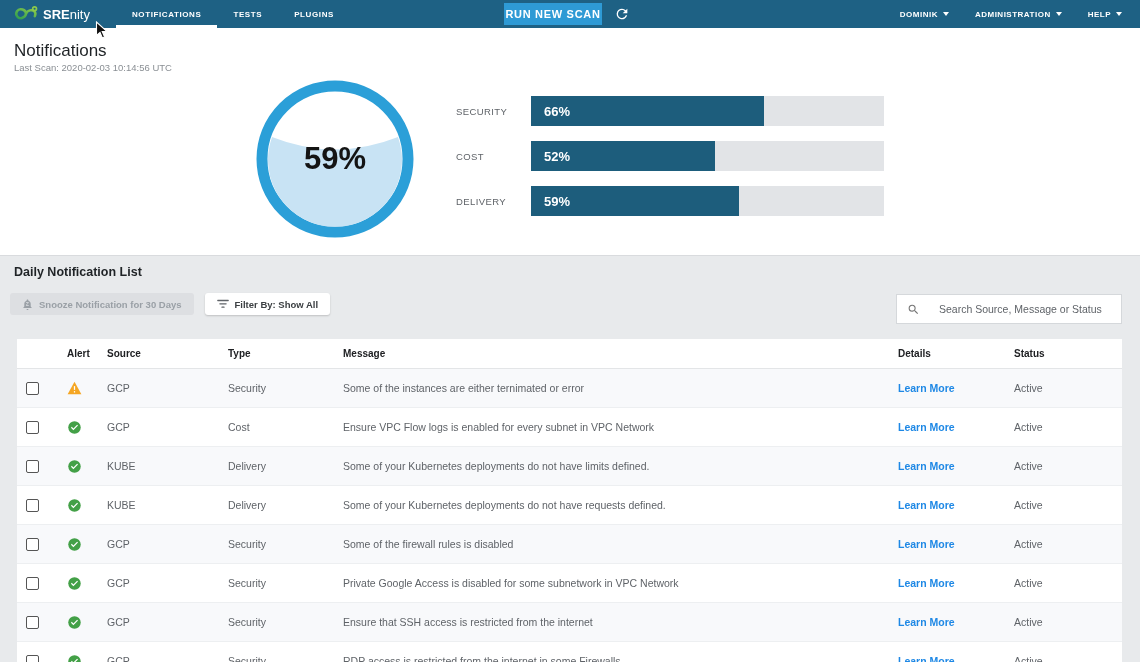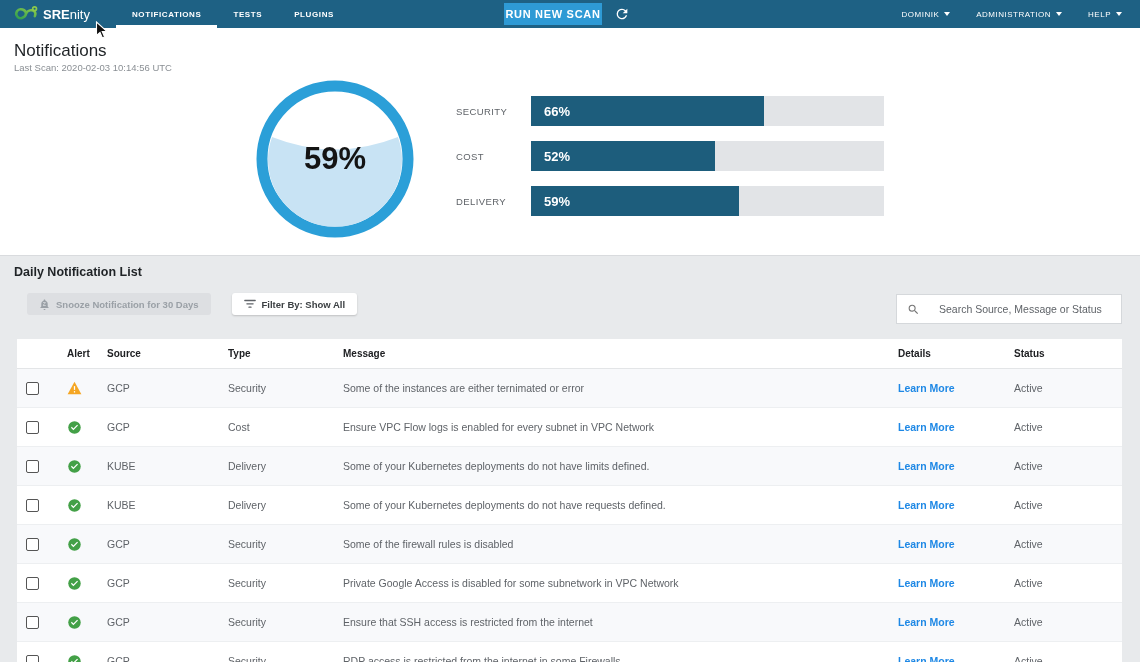--- a/index.html
+++ b/index.html
@@ -12,38 +12,38 @@
   .navbar { position:absolute; top:0; left:0; width:1140px; height:28px; background:#1e6184; display:flex; align-items:center; z-index:5; }
   .brand { display:flex; align-items:center; margin-left:13px; gap:4px; color:#fff; font-size:13px; cursor:pointer; }
   .brand-bold { font-weight:700; }
   .brand-rest { font-weight:400; }
   .nav-items { display:flex; height:28px; margin-left:26px; }
   .nav-item { display:flex; align-items:center; padding:0 16px; color:#fff; font-size:8px; font-weight:700; letter-spacing:.6px; position:relative; cursor:pointer; white-space:nowrap; }
   .nav-item.active::after { content:""; position:absolute; left:0; right:0; bottom:0; height:3px; background:#fff; }
   .run-scan { position:absolute; left:504px; top:3px; width:98px; height:22px; background:#2e9ad5; color:#fff; border:none; font-family:inherit; font-size:11px; font-weight:700; letter-spacing:.7px; cursor:pointer; }
   .refresh-btn { position:absolute; left:614px; top:6px; width:16px; height:16px; cursor:pointer; }
   .menus { position:absolute; right:18px; top:0; height:28px; display:flex; align-items:center; gap:26px; }
-  .menu-item { color:#fff; font-size:8px; font-weight:400; letter-spacing:.5px; display:flex; align-items:center; gap:5px; cursor:pointer; white-space:nowrap; }
+  .menu-item { color:#fff; font-size:8px; font-weight:700; letter-spacing:.5px; display:flex; align-items:center; gap:5px; cursor:pointer; white-space:nowrap; }
   .caret { width:0; height:0; border-left:3.5px solid transparent; border-right:3.5px solid transparent; border-top:4px solid #fff; }
   
   .page-title { position:absolute; left:14px; top:41px; font-size:17px; font-weight:500; color:#1f2326; }
   .last-scan { position:absolute; left:14px; top:62px; font-size:9.5px; color:#8a8f94; }
   
   .gauge-wrap { position:absolute; left:255px; top:79px; width:160px; height:160px; }
   .gauge-value { position:absolute; left:0; top:0; width:160px; height:160px; display:flex; align-items:center; justify-content:center; font-size:31px; font-weight:600; color:#141414; }
   .bars { position:absolute; left:456px; top:96px; width:428px; }
   .bar-row { display:flex; align-items:center; height:30px; margin-bottom:15px; }
   .bar-label { width:75px; font-size:9.5px; color:#5f6368; letter-spacing:.4px; }
   .bar-track { flex:1; height:30px; background:#e2e4e7; overflow:hidden; }
   .bar-fill { height:100%; background:#1d5d7c; display:flex; align-items:center; }
   .bar-value { color:#fff; font-size:13px; font-weight:700; margin-left:13px; }
   
   .daily { position:absolute; left:0; top:255px; width:1140px; height:492px; background:#e8eaec; border-top:1px solid #d9dbde; }
   .section-title { position:absolute; left:14px; top:9px; font-size:12.5px; font-weight:700; color:#1f2326; }
-  .toolbar { position:absolute; left:27px; top:37px; display:flex; gap:21px; }
+  .toolbar { position:absolute; left:10px; top:37px; display:flex; gap:11px; }
   .btn { height:22px; display:flex; align-items:center; gap:6px; padding:0 12px; border:none; border-radius:3px; font-family:inherit; font-size:9.5px; font-weight:600; cursor:pointer; white-space:nowrap; }
   .btn-snooze { background:#dddfe2; color:#9aa0a6; }
   .btn-filter { background:#fff; color:#3c4043; box-shadow:0 1px 2px rgba(0,0,0,.18); }
   .search-box { position:absolute; right:18px; top:38px; width:226px; height:30px; background:#fff; border:1px solid #d5d8db; display:flex; align-items:center; padding:0 10px; gap:19px; }
   .search-box input { border:none; outline:none; flex:1; font-family:inherit; font-size:10.5px; color:#3c4043; background:transparent; }
   .search-box input::placeholder { color:#5f6368; opacity:1; }
   
   .table { position:absolute; left:17px; top:83px; width:1105px; background:#fff; }
   .thead { display:flex; align-items:center; height:30px; background:#fff; border-bottom:1px solid #e3e5e7; font-size:10px; font-weight:700; color:#202124; }
   .trow { display:flex; align-items:center; height:39px; font-size:10.5px; color:#5f6368; border-bottom:1px solid #edeff1; background:#fff; }

